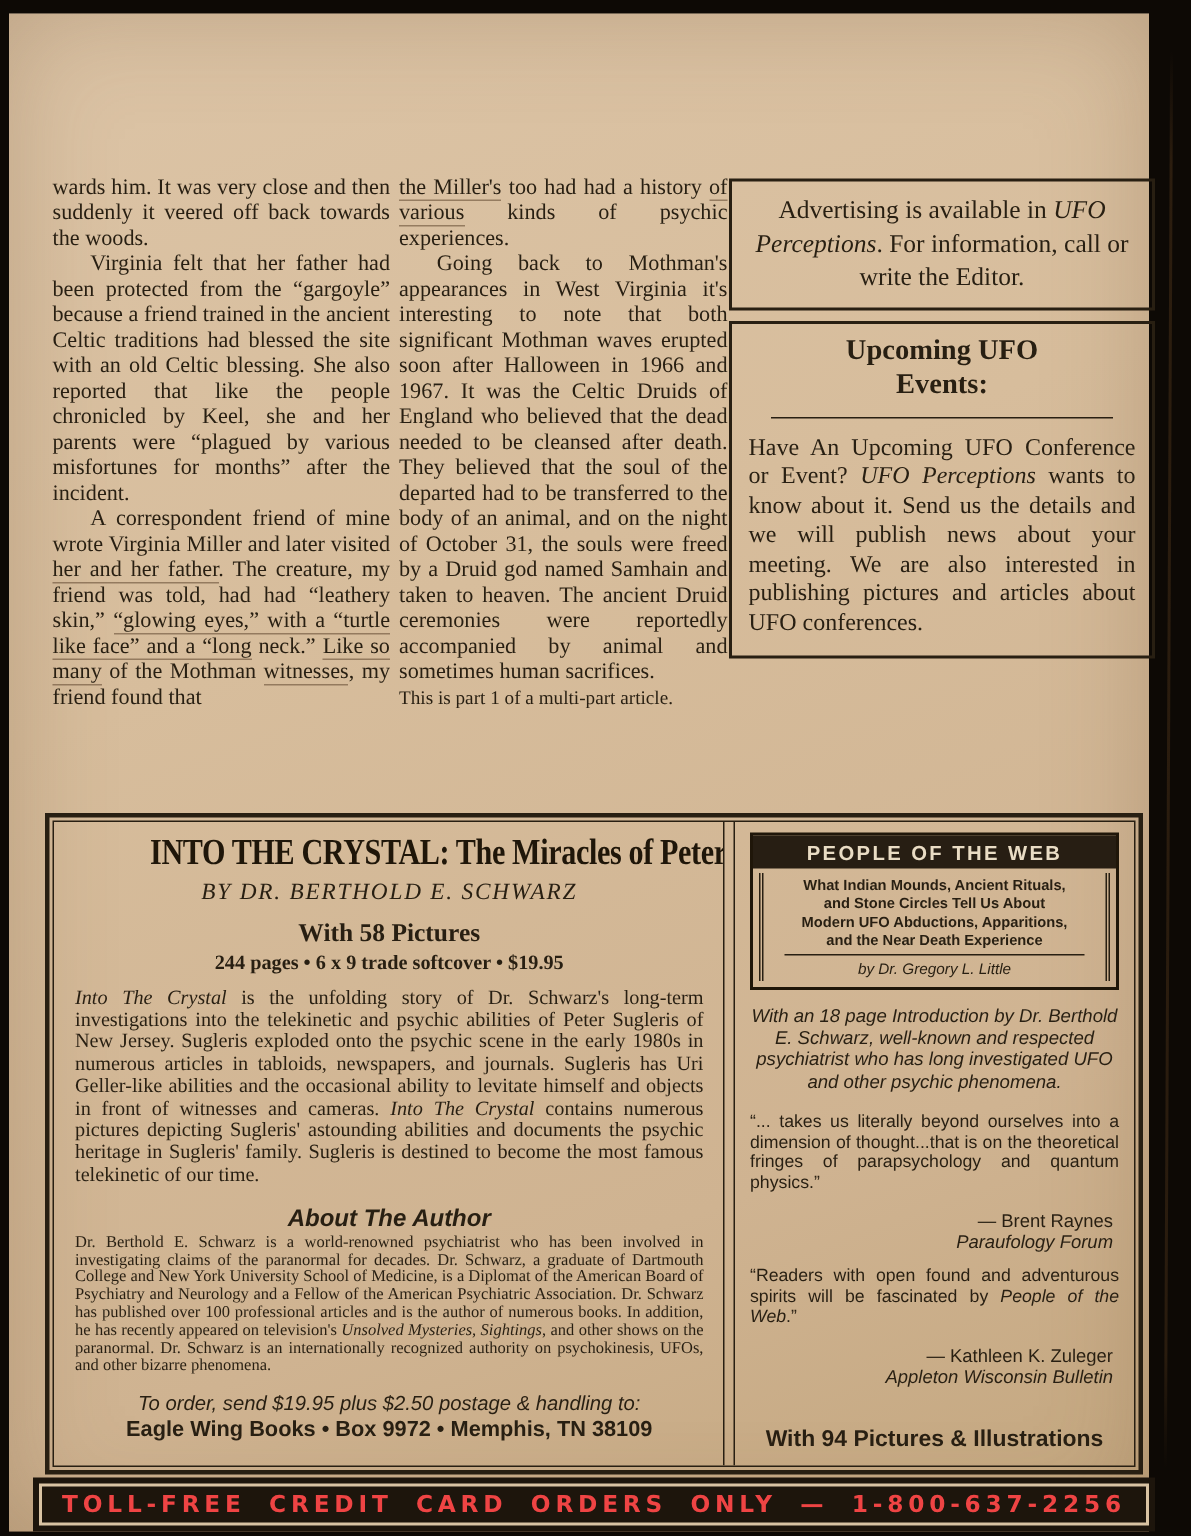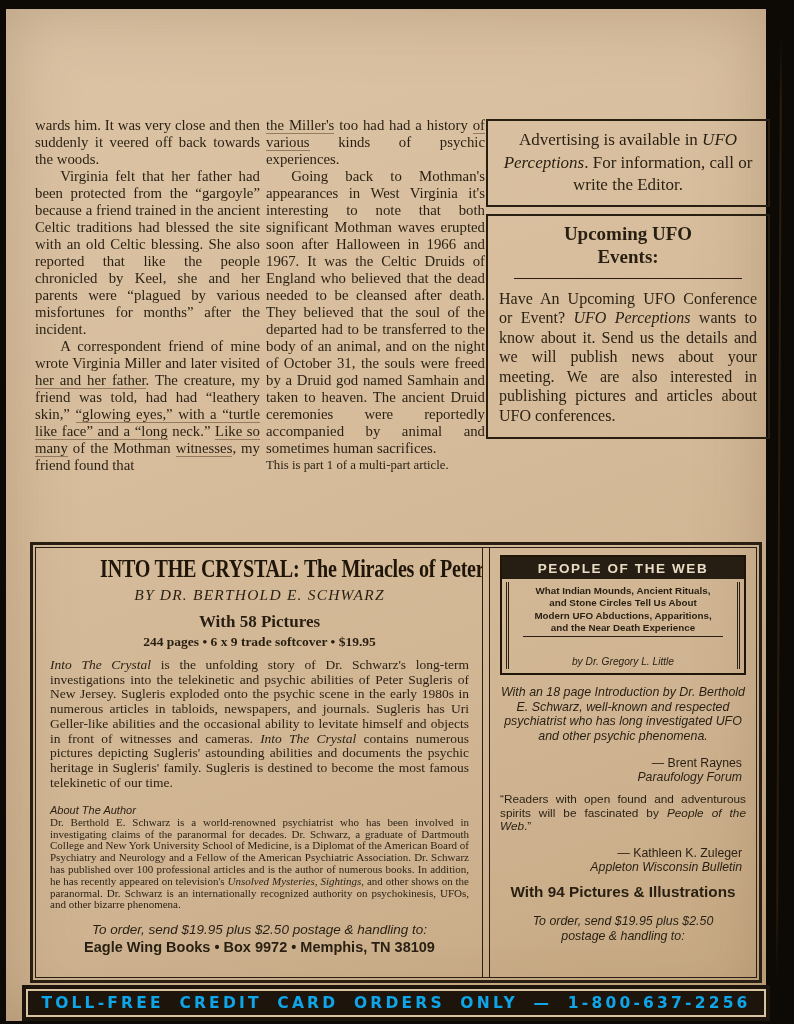--- a/index.html
+++ b/index.html
@@ -49,59 +49,59 @@
   .vdivider{width:6px;border-left:1.5px solid #281f12;border-right:1.5px solid #281f12;}
   .potw{width:246px;padding:7px 10px 4px;overflow:hidden;box-sizing:content-box;}
   
   .c-titlewrap{text-align:center;overflow:visible;white-space:nowrap;}
   .c-title{display:inline-block;transform:scaleX(.82);transform-origin:50% 50%;
     font-weight:bold;font-size:24.5px;letter-spacing:-.3px;color:#1f1609;}
   .c-byline{text-align:center;font-style:italic;font-size:15.5px;letter-spacing:1.2px;margin-top:3px;}
   .c-pics{text-align:center;font-weight:bold;font-size:17px;margin-top:8px;}
   .c-specs{text-align:center;font-weight:bold;font-size:13.5px;margin-top:2px;}
   .c-body{font-size:13.5px;line-height:14.7px;text-align:justify;margin-top:8px;}
-  .c-abouttitle{text-align:left;font-family:"Liberation Sans",sans-serif;
-    font-weight:normal;font-style:italic;font-size:11px;margin-top:7px;}
+  .c-abouttitle{text-align:center;font-family:"Liberation Sans",sans-serif;
+    font-weight:bold;font-style:italic;font-size:16px;margin-top:7px;}
   .c-about{font-size:11px;line-height:11.8px;text-align:justify;margin-top:1px;}
   .c-order{text-align:center;font-family:"Liberation Sans",sans-serif;font-style:italic;
     font-size:13.5px;margin-top:7px;}
   .c-addr{text-align:center;font-family:"Liberation Sans",sans-serif;font-weight:bold;
     font-size:14.5px;margin-top:2px;}
   
   .potw-box{border:2.5px solid #1f1609;}
   .potw-header{background:#271e13;color:#e9dcc4;font-family:"Liberation Sans",sans-serif;
     font-weight:bold;font-size:13.5px;letter-spacing:1.6px;text-align:center;padding:4px 0 3px;}
   .potw-body{margin:3px 4px 4px;border-left:3px double #281f12;border-right:3px double #281f12;
     padding:3px 4px 2px;}
   .potw-line{font-family:"Liberation Sans",sans-serif;font-weight:bold;font-size:9.8px;
     line-height:12.3px;text-align:center;white-space:nowrap;overflow:hidden;}
   .potw-by{font-family:"Liberation Sans",sans-serif;font-style:italic;font-size:10.2px;
-    text-align:center;border-top:1px solid #281f12;margin:2px 10px 0;padding-top:19px;}
+    text-align:center;border-top:1px solid #281f12;margin:2px 10px 0;padding-top:4px;}
   .potw-intro{font-family:"Liberation Sans",sans-serif;font-style:italic;font-size:12.4px;
     line-height:14.6px;text-align:center;margin-top:10px;}
   .potw-quote{font-family:"Liberation Sans",sans-serif;font-size:11.8px;line-height:13.6px;
     text-align:justify;margin-top:9px;}
   .potw-attr{font-family:"Liberation Sans",sans-serif;font-size:12.3px;line-height:14px;
     text-align:right;margin-top:2px;padding-right:4px;}
   .potw-attr .src{font-style:italic;}
   .potw-pics{font-family:"Liberation Sans",sans-serif;font-weight:bold;font-size:15.3px;
-    text-align:center;margin-top:9px;}
+    text-align:center;margin-top:26px;}
   .potw-order{font-family:"Liberation Sans",sans-serif;font-style:italic;font-size:12.4px;
     line-height:15px;text-align:center;margin-top:13px;}
   
   .bar{
     position:absolute;left:16px;top:976px;width:748px;height:36px;
     background:#1d150c;box-sizing:border-box;padding:4px;
   }
   .bar-inner{
     border:2px solid #d9c3a3;height:100%;box-sizing:border-box;
     display:flex;align-items:center;justify-content:center;
   }
   .bar-text{
-    color:#0ea5e9;font-family:"DejaVu Sans",sans-serif;font-weight:bold;
+    color:#ef4444;font-family:"DejaVu Sans",sans-serif;font-weight:bold;
     font-size:15.5px;letter-spacing:3.2px;word-spacing:7px;white-space:nowrap;
   }
 </style>
 </head>
 <body>
 
 <div class="paper">
 
   <div class="col col1">
     <p>wards him.  It was very close and then suddenly it veered off back towards the woods.</p>
@@ -150,20 +150,21 @@
           <div class="potw-header">PEOPLE OF THE WEB</div>
           <div class="potw-body">
             <div class="potw-line">What Indian Mounds, Ancient Rituals,</div>
             <div class="potw-line">and Stone Circles Tell Us About</div>
             <div class="potw-line">Modern UFO Abductions, Apparitions,</div>
             <div class="potw-line">and the Near Death Experience</div>
             <div class="potw-by">by Dr. Gregory L. Little</div>
           </div>
         </div>
         <p class="potw-intro">With an 18 page Introduction by Dr. Berthold E. Schwarz, well-known and respected psychiatrist who has long investigated UFO and other psychic phenomena.</p>
+        <p class="potw-quote">“... takes us literally beyond ourselves into a dimension of thought...that is on the theoretical fringes of parapsychology and quantum physics.”</p>
         <div class="potw-attr">
           <div>— Brent Raynes</div>
           <div class="src">Paraufology Forum</div>
         </div>
         <p class="potw-quote"><span>“Readers with open found and adventurous spirits will be fascinated by </span><span style="font-style: italic;">People of the Web</span><span>.”</span></p>
         <div class="potw-attr">
           <div>— Kathleen K. Zuleger</div>
           <div class="src">Appleton Wisconsin Bulletin</div>
         </div>
         <div class="potw-pics">With 94 Pictures &amp; Illustrations</div>

